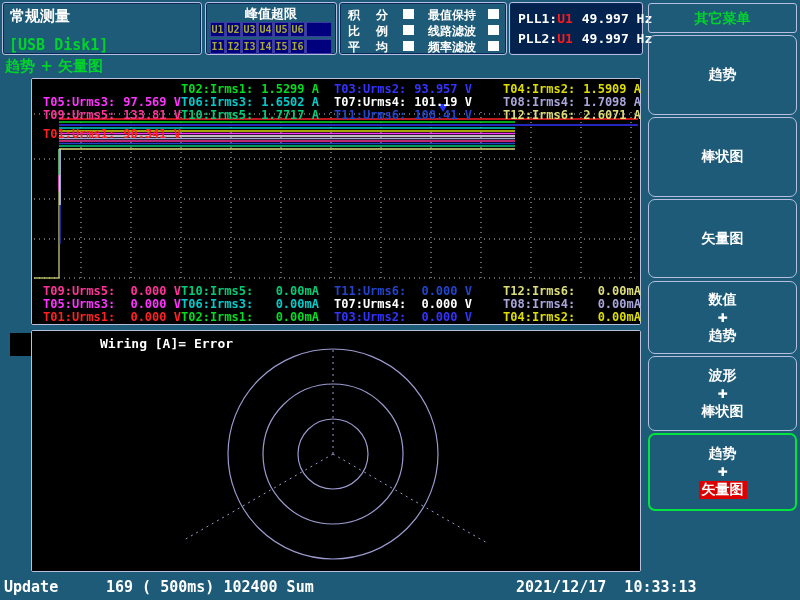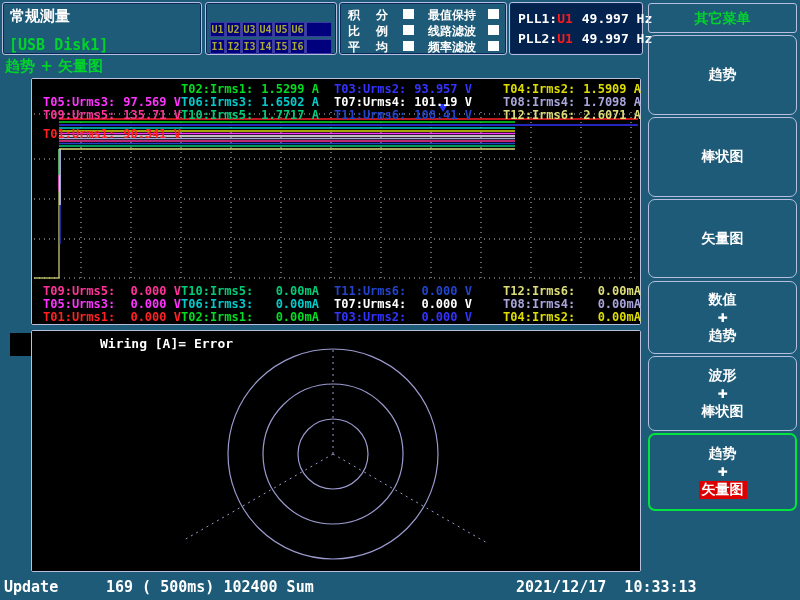--- a/index.html
+++ b/index.html
@@ -64,20 +64,21 @@
 <body>
 
 <div class="screen">
 
   <div class="box" style="left:2px;top:2px;width:200px;height:53px;">
     <div class="mode-title">常规测量</div>
     <div class="usb-status">[USB Disk1]</div>
   </div>
 
   <div class="box" style="left:205px;top:2px;width:132px;height:53px;">
+    <div class="peak-title">峰值超限</div>
     <div class="peak-row u" id="peak-u">
         <div class="peak-cell">U1</div>
         <div class="peak-cell">U2</div>
         <div class="peak-cell">U3</div>
         <div class="peak-cell">U4</div>
         <div class="peak-cell">U5</div>
         <div class="peak-cell">U6</div>
         <div class="peak-cell peak-cell-empty"></div>
       </div>
     <div class="peak-row i" id="peak-i">
@@ -164,21 +165,21 @@
       </svg>
     <div id="trend-top-values">
         <div class="tval" style="left: 11px; top: 3px; color: rgb(255, 34, 34); margin-top: 45px;"><span class="lb">T01:Urms1:</span><span class="vl">90.341 V</span></div>
         <div class="tval" style="left: 149px; top: 3px; color: rgb(0, 221, 34);"><span class="lb">T02:Irms1:</span><span class="vl">1.5299 A</span></div>
         <div class="tval" style="left: 302px; top: 3px; color: rgb(51, 51, 255);"><span class="lb">T03:Urms2:</span><span class="vl">93.957 V</span></div>
         <div class="tval" style="left: 471px; top: 3px; color: rgb(221, 221, 0);"><span class="lb">T04:Irms2:</span><span class="vl">1.5909 A</span></div>
         <div class="tval" style="left: 11px; top: 16px; color: rgb(255, 51, 255);"><span class="lb">T05:Urms3:</span><span class="vl">97.569 V</span></div>
         <div class="tval" style="left: 149px; top: 16px; color: rgb(0, 204, 204);"><span class="lb">T06:Irms3:</span><span class="vl">1.6502 A</span></div>
         <div class="tval" style="left: 302px; top: 16px; color: rgb(255, 255, 255);"><span class="lb">T07:Urms4:</span><span class="vl">101.19 V</span></div>
         <div class="tval" style="left: 471px; top: 16px; color: rgb(170, 166, 221);"><span class="lb">T08:Irms4:</span><span class="vl">1.7098 A</span></div>
-        <div class="tval" style="left: 11px; top: 29px; color: rgb(255, 51, 153);"><span class="lb">T09:Urms5:</span><span class="vl">135.71 V</span></div>
+        <div class="tval" style="left: 11px; top: 29px; color: rgb(255, 51, 153);"><span class="lb">T09:Urms5:</span><span class="vl">133.81 V</span></div>
         <div class="tval" style="left: 149px; top: 29px; color: rgb(0, 204, 119);"><span class="lb">T10:Irms5:</span><span class="vl">1.7717 A</span></div>
         <div class="tval" style="left: 302px; top: 29px; color: rgb(34, 68, 204);"><span class="lb">T11:Urms6:</span><span class="vl">108.41 V</span></div>
         <div class="tval" style="left: 471px; top: 29px; color: rgb(221, 221, 119);"><span class="lb">T12:Irms6:</span><span class="vl">2.6071 A</span></div>
       </div>
     <div id="trend-bottom-values">
         <div class="tval" style="left: 11px; top: 205px; color: rgb(255, 51, 153);"><span class="lb">T09:Urms5:</span><span class="vl">0.000 V</span></div>
         <div class="tval" style="left: 149px; top: 205px; color: rgb(0, 204, 119);"><span class="lb">T10:Irms5:</span><span class="vl">0.00mA</span></div>
         <div class="tval" style="left: 302px; top: 205px; color: rgb(34, 68, 204);"><span class="lb">T11:Urms6:</span><span class="vl">0.000 V</span></div>
         <div class="tval" style="left: 471px; top: 205px; color: rgb(221, 221, 119);"><span class="lb">T12:Irms6:</span><span class="vl">0.00mA</span></div>
         <div class="tval" style="left: 11px; top: 218px; color: rgb(255, 51, 255);"><span class="lb">T05:Urms3:</span><span class="vl">0.000 V</span></div>

